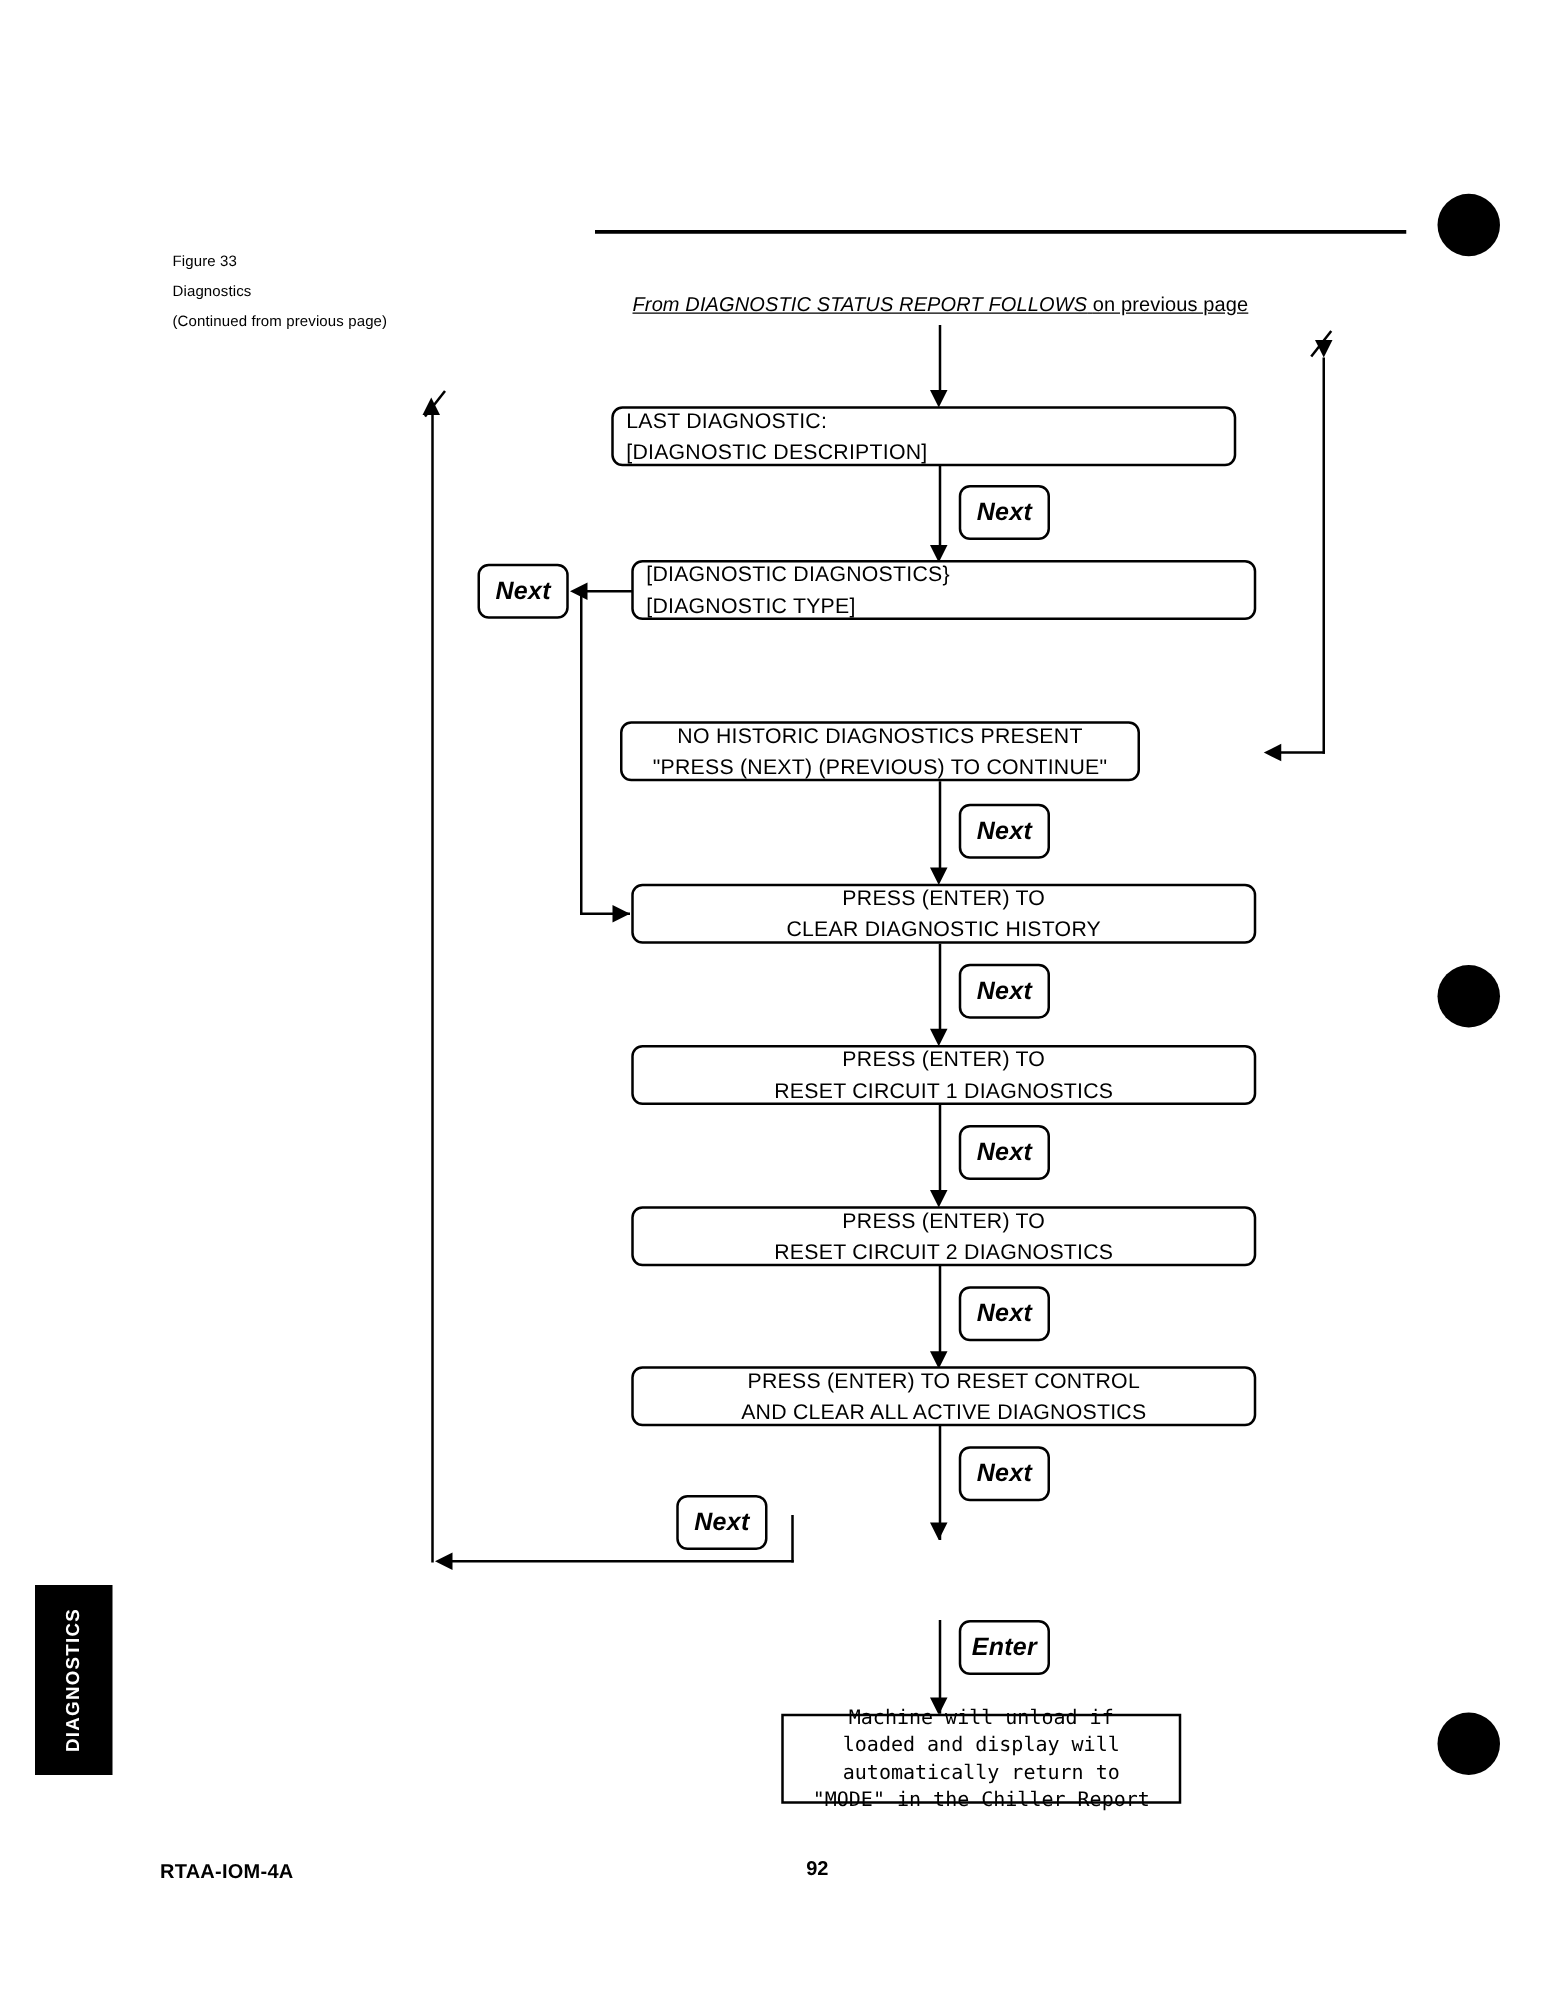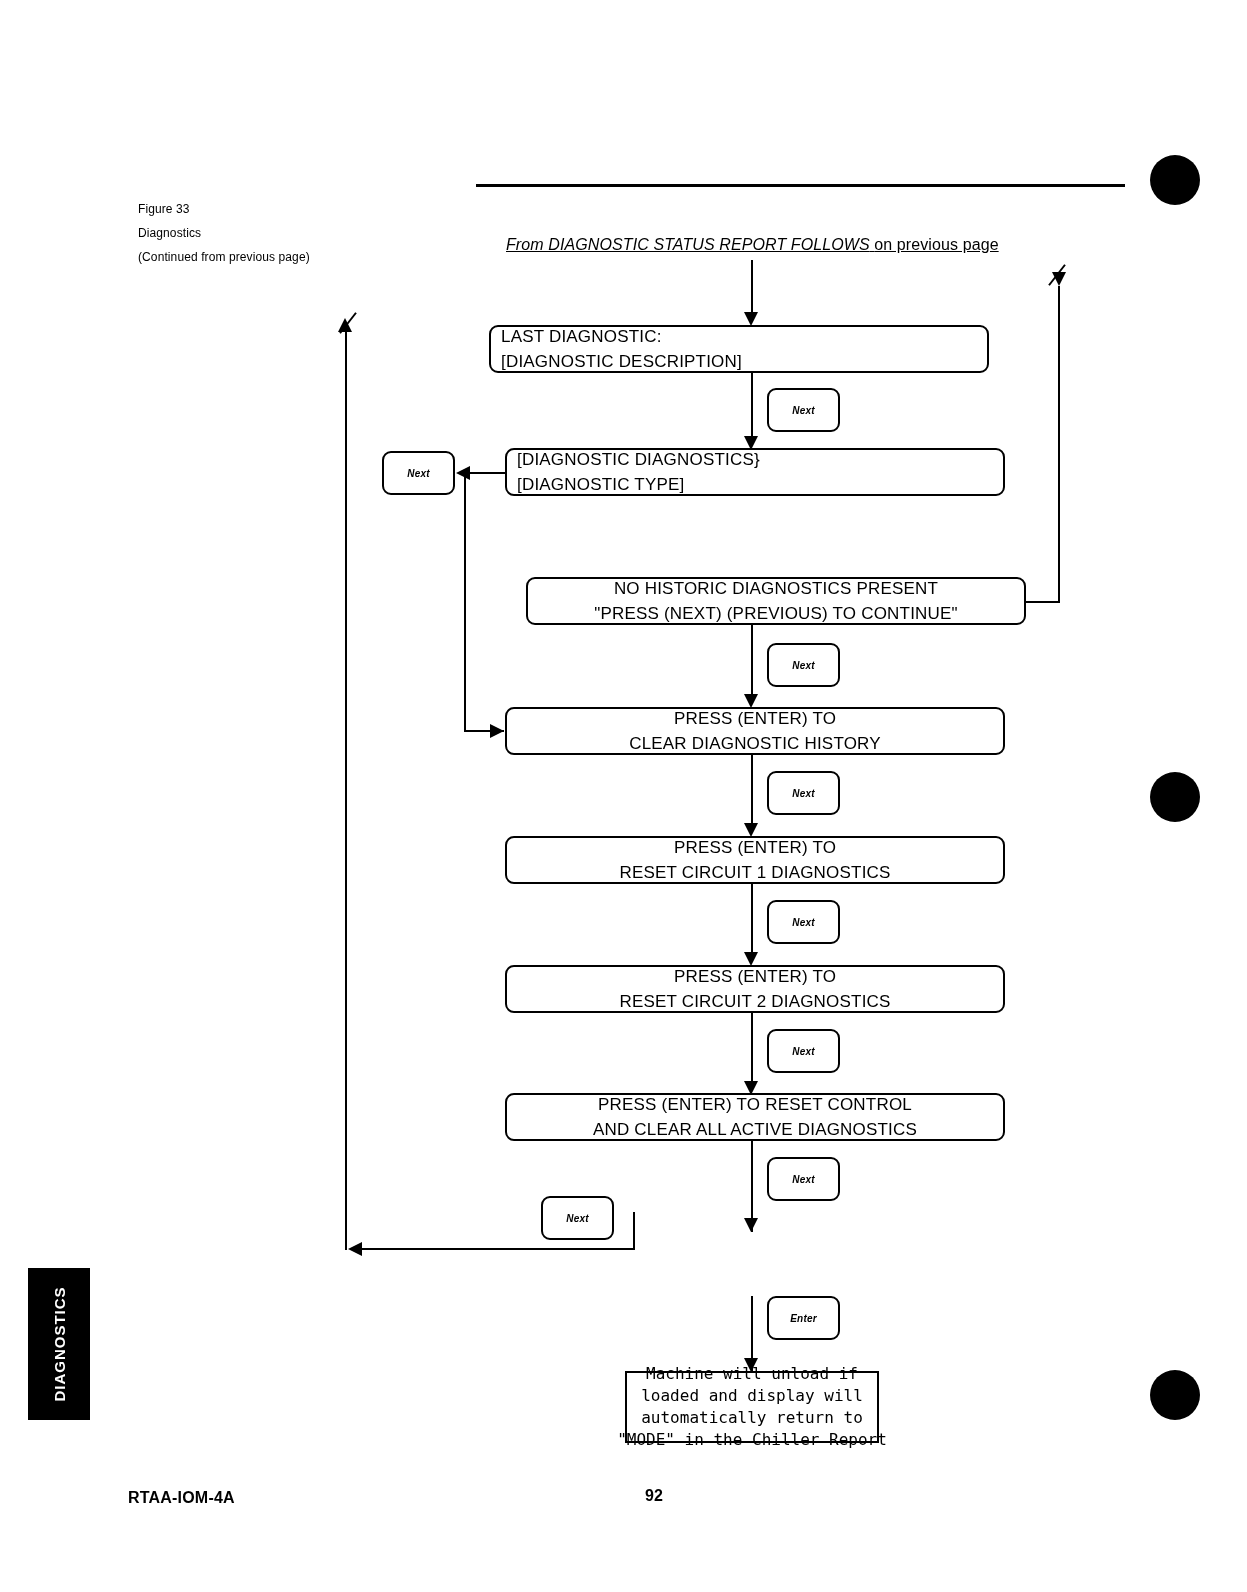--- a/index.html
+++ b/index.html
@@ -131,21 +131,21 @@
   
   .keybtn {
     position: absolute;
     border: 2.2px solid #000;
     border-radius: 9px;
     background: #fff;
     box-sizing: border-box;
     display: flex;
     align-items: center;
     justify-content: center;
-    font-size: 10px;
+    font-size: 20px;
     font-weight: bold;
     font-style: italic;
     letter-spacing: 0.2px;
   }
 
   
   .vline {
     position: absolute;
     width: 2.2px;
     background: #000;
@@ -277,21 +277,21 @@
   <div class="fbox left-align" style="left:489px; top:325px; width:500px; height:48px;">
     <span class="ln">LAST DIAGNOSTIC:</span>
     <span class="ln">[DIAGNOSTIC DESCRIPTION]</span>
   </div>
 
   <div class="fbox left-align" style="left:505px; top:448px; width:500px; height:48px;">
     <span class="ln">[DIAGNOSTIC DIAGNOSTICS}</span>
     <span class="ln">[DIAGNOSTIC TYPE]</span>
   </div>
 
-  <div class="fbox center-align" style="left:526px; top:577px; width:500px; height:48px;">
+  <div class="fbox center-align" style="left:496px; top:577px; width:416px; height:48px;">
     <span class="ln">NO HISTORIC DIAGNOSTICS PRESENT</span>
     <span class="ln">"PRESS (NEXT) (PREVIOUS) TO CONTINUE"</span>
   </div>
 
   <div class="fbox center-align" style="left:505px; top:707px; width:500px; height:48px;">
     <span class="ln">PRESS (ENTER) TO</span>
     <span class="ln ital">CLEAR DIAGNOSTIC HISTORY</span>
   </div>
 
   <div class="fbox center-align" style="left:505px; top:836px; width:500px; height:48px;">
@@ -303,21 +303,21 @@
     <span class="ln">PRESS (ENTER) TO</span>
     <span class="ln">RESET CIRCUIT 2 DIAGNOSTICS</span>
   </div>
 
   <div class="fbox center-align" style="left:505px; top:1093px; width:500px; height:48px;">
     <span class="ln">PRESS (ENTER) TO RESET CONTROL</span>
     <span class="ln">AND CLEAR ALL ACTIVE DIAGNOSTICS</span>
   </div>
 
 
-  <div class="mbox" style="left:625px; top:1371px; width:254px; height:72px;">
+  <div class="mbox" style="left:625px; top:1371px; width:320px; height:72px;">
     <span class="ln">Machine will unload if</span>
     <span class="ln">loaded and display will</span>
     <span class="ln">automatically return to</span>
     <span class="ln">"MODE" in the Chiller Report</span>
   </div>
 
   <div class="keybtn" style="left:767px; top:388px; width:73px; height:44px;">Next</div>
 
   <div class="keybtn" style="left:382px; top:451px; width:73px; height:44px;">Next</div>
 

